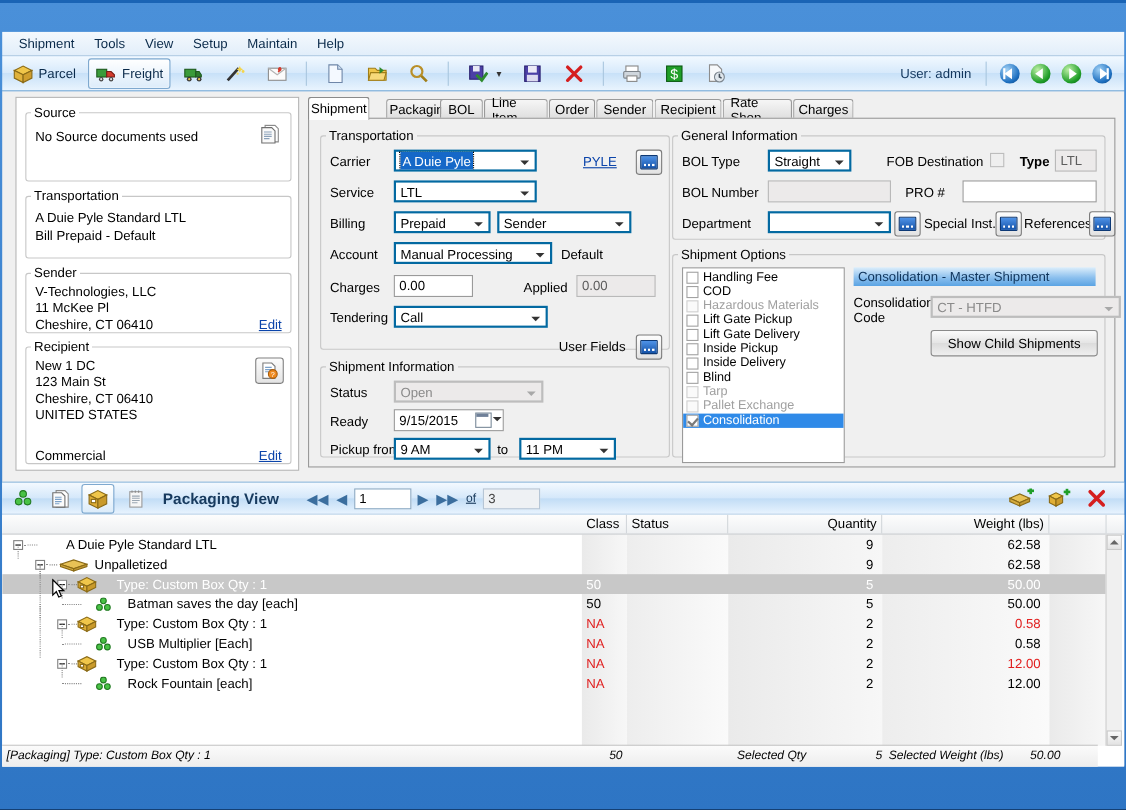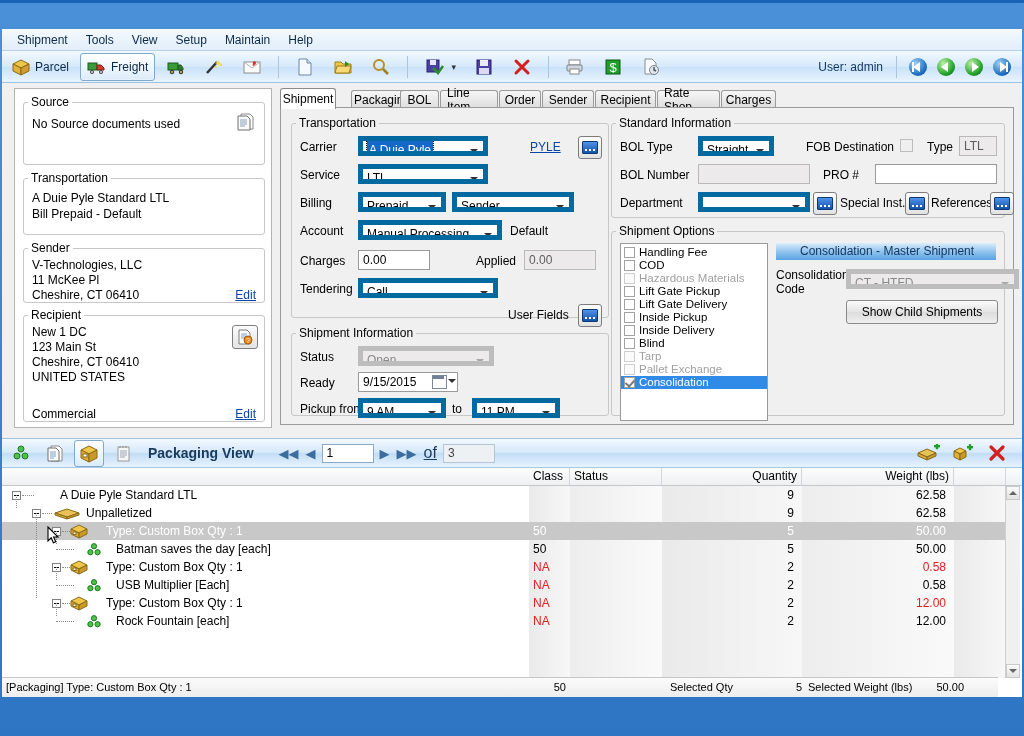--- a/index.html
+++ b/index.html
@@ -78,21 +78,21 @@
   .tab.active{top:0;height:21px;background:#fff;border-color:#8a8a8a;z-index:3;font-weight:normal;}
 
   .tabpanel{position:absolute;left:278px;top:24px;width:734px;height:318px;
     background:#f0f0f0;border:1px solid #9a9a9a;box-sizing:border-box;}
 
   
   .lbl{position:absolute;font-size:12px;white-space:nowrap;}
   .ctl{position:absolute;box-sizing:border-box;height:20px;border:1px solid #9a9a9a;background:#fff;
     font-size:12px;line-height:18px;padding:0 4px;overflow:hidden;white-space:nowrap;}
   .ctl.disabled{background:#eceaea;color:#5d5d5d;border-color:#b9b9b9;}
-  .combo{position:absolute;box-sizing:border-box;height:20px;border:5px solid #0369a1;background:#fff;
+  .combo{position:absolute;box-sizing:border-box;height:20px;border:2px solid #0369a1;background:#fff;
     font-size:12px;line-height:18px;padding:0 18px 0 4px;overflow:hidden;white-space:nowrap;}
   .combo:after{content:"";position:absolute;right:5px;top:8px;width:0;height:0;
     border-left:4px solid transparent;border-right:4px solid transparent;border-top:4px solid #333;}
   .combo.disabled{background:#eceaea;color:#8a8a8a;border-color:#bdbdbd;}
   .combo.disabled:after{border-top-color:#a8a8a8;}
   .combo .selhl{background:#1568c8;color:#fff;display:inline-block;padding:0 2px;outline:1px dotted #000;}
   .btn-ell{position:absolute;width:22px;height:21px;border:1px solid #7c7c7c;border-radius:3px;
     background:linear-gradient(180deg,#fdfdfd,#e2e2e2);display:flex;align-items:center;justify-content:center;}
   .btn-ell i{width:14px;height:11px;background:linear-gradient(180deg,#4f93e8,#1452a8);
     border:1px solid #0c3875;border-radius:1px;position:relative;display:block;}
@@ -106,40 +106,40 @@
   .optlist{position:absolute;background:#fff;border:1px solid #9a9a9a;overflow:hidden;box-sizing:border-box;}
   .opt{height:13px;line-height:13px;font-size:11.5px;padding-left:3px;display:flex;align-items:center;white-space:nowrap;}
   .opt .cb{width:11px;height:11px;border:1px solid #a2a2a2;background:#fff;margin-right:4px;flex:0 0 auto;
     box-sizing:border-box;position:relative;}
   .opt.disabled{color:#a0a0a0;}
   .opt.disabled .cb{border-color:#cfcfcf;background:#fafafa;}
   .opt.selected{background:#2f8ae8;color:#fff;}
   .opt .cb.checked:after{content:"";position:absolute;left:2px;top:0px;width:4px;height:7px;
     border:solid #7a7a7a;border-width:0 2px 2px 0;transform:rotate(42deg);}
 
-  .cons-hdr{position:absolute;height:17px;line-height:17px;font-size:12px;padding-left:24px;
+  .cons-hdr{position:absolute;height:17px;line-height:17px;font-size:12px;padding-left:4px;
     background:linear-gradient(180deg,#dceefb,#8cc0ee 55%,#5aa3e3);color:#10355c;box-sizing:border-box;}
   .btn{position:absolute;box-sizing:border-box;border:1px solid #8a8a8a;border-radius:3px;
     background:linear-gradient(180deg,#fbfbfb,#e4e4e4 50%,#dcdcdc 51%,#efefef);
     font-size:12px;display:flex;align-items:center;justify-content:center;}
 
   
   .pv{position:absolute;left:2px;top:438px;width:1020px;height:258px;background:#eef4fb;box-sizing:border-box;
      border-top:1px solid #9dc2e0;}
   .pv-toolbar{position:absolute;left:0;top:0;width:1020px;height:29px;
     background:linear-gradient(180deg,#f3f9ff,#d5e8fa 48%,#c2ddf6 52%,#e8f3fe);
     border-bottom:1px solid #a9c8e3;display:flex;align-items:center;box-sizing:border-box;}
   .pv-btn{width:28px;height:25px;margin-left:4px;display:flex;align-items:center;justify-content:center;
     border:1px solid transparent;border-radius:3px;}
   .pv-btn.sel{border-color:#7fa9cf;background:linear-gradient(180deg,#ffffff,#dcecfa);}
   .pv-title{font-size:14px;font-weight:bold;color:#173a5e;margin-left:10px;white-space:nowrap;}
   .pg-arrow{width:22px;height:22px;display:flex;align-items:center;justify-content:center;color:#3b6e9e;font-size:13px;}
   .pg-input{width:52px;height:19px;border:1px solid #8aa9c4;background:#fff;font-size:12px;
     line-height:17px;padding:0 4px;box-sizing:border-box;}
-  .pg-of{font-size:16px;margin:0 6px;color:#1b3c5e;text-decoration:underline;}
+  .pg-of{font-size:11px;margin:0 6px;color:#1b3c5e;text-decoration:underline;}
   .pg-total{width:52px;height:19px;border:1px solid #b6c6d6;background:#eef1f4;color:#444;font-size:12px;
     line-height:17px;padding:0 4px;box-sizing:border-box;}
 
   .grid{position:absolute;left:0;top:29px;width:1020px;height:229px;background:#fff;box-sizing:border-box;}
   .ghead{position:absolute;left:0;top:0;width:1020px;height:18px;
     background:linear-gradient(180deg,#fdfdfd,#eef0f2);border-bottom:1px solid #c3c7cb;box-sizing:border-box;}
   .gh{position:absolute;top:0;height:17px;line-height:17px;font-size:12px;
     border-right:1px solid #d3d7db;box-sizing:border-box;padding:0 4px;white-space:nowrap;}
   .grows{position:absolute;left:0;top:18px;width:1004px;height:192px;overflow:hidden;}
   .grow{position:absolute;left:0;width:1004px;height:18px;}
@@ -150,21 +150,21 @@
   .gcell.whitetxt{color:#fff;}
   .colband{position:absolute;top:18px;height:192px;}
   .band-a{background:linear-gradient(90deg,#eaeaea,#f7f7f7);}
   .band-b{background:linear-gradient(90deg,#ededed,#fafafa);}
 
   .vscroll{position:absolute;right:2px;top:18px;width:14px;height:192px;background:#f0f0f0;border-left:1px solid #cfcfcf;}
   .vs-arrow{position:absolute;left:0;width:14px;height:14px;background:linear-gradient(180deg,#fafafa,#e3e3e3);
     border:1px solid #c9c9c9;box-sizing:border-box;display:flex;align-items:center;justify-content:center;}
   .vs-up{top:0;} .vs-dn{bottom:0;}
   .gstatus{position:absolute;left:0;bottom:0;width:996px;height:20px;
-    background:linear-gradient(180deg,#fbfbfb,#ededed);border-top:1px solid #c6c6c6;box-sizing:border-box;}
+    background:linear-gradient(180deg,#fbfbfb,#ededed);border-top:1px solid #c6c6c6;box-sizing:border-box;font-style:italic;}
   .gs{position:absolute;top:0;height:19px;line-height:19px;font-size:11px;white-space:nowrap;}
 
   
   .exp{position:absolute;width:9px;height:9px;border:1px solid #808080;background:#fff;box-sizing:border-box;}
   .exp:before{content:"";position:absolute;left:1px;top:3px;width:5px;height:1px;background:#000;}
   .dots-h{position:absolute;height:1px;border-top:1px dotted #8a8a8a;}
   .dots-v{position:absolute;width:1px;border-left:1px dotted #8a8a8a;}
 
   .cursor{position:absolute;width:12px;height:18px;pointer-events:none;}
 </style>
@@ -450,27 +450,27 @@
         </div>
         <div style="position:absolute;left:156px;top:39px;width:0;height:0;border-left:4px solid transparent;border-right:4px solid transparent;border-top:4px solid #333;"></div>
 
         <div class="lbl" style="left:8px;top:62px;">Pickup from</div>
         <div class="combo" style="left:66px;top:58px;width:88px;"><span>9 AM</span></div>
         <div class="lbl" style="left:160px;top:62px;">to</div>
         <div class="combo" style="left:180px;top:58px;width:88px;"><span>11 PM</span></div>
       </fieldset>
 
       <fieldset class="grp" style="left:330px;top:8px;width:392px;height:100px;">
-        <legend>Standard Information</legend>
+        <legend>General Information</legend>
 
         <div class="lbl" style="left:8px;top:10px;">BOL Type</div>
         <div class="combo" style="left:86px;top:6px;width:76px;"><span>Straight</span></div>
         <div class="lbl" style="left:194px;top:10px;">FOB Destination</div>
         <div class="chk dim" style="left:288px;top:9px;"></div>
-        <div class="lbl" style="left:315px;top:10px;font-weight:normal;">Type</div>
+        <div class="lbl" style="left:315px;top:10px;font-weight:bold;">Type</div>
         <div class="ctl disabled" style="left:347px;top:6px;width:38px;">LTL</div>
 
         <div class="lbl" style="left:8px;top:38px;">BOL Number</div>
         <div class="ctl disabled" style="left:86px;top:34px;width:112px;"></div>
         <div class="lbl" style="left:211px;top:38px;">PRO #</div>
         <div class="ctl" style="left:263px;top:34px;width:122px;"></div>
 
         <div class="lbl" style="left:8px;top:66px;">Department</div>
         <div class="combo" style="left:86px;top:62px;width:112px;"><span></span></div>
         <div class="btn-ell" style="left:201px;top:62px;">

